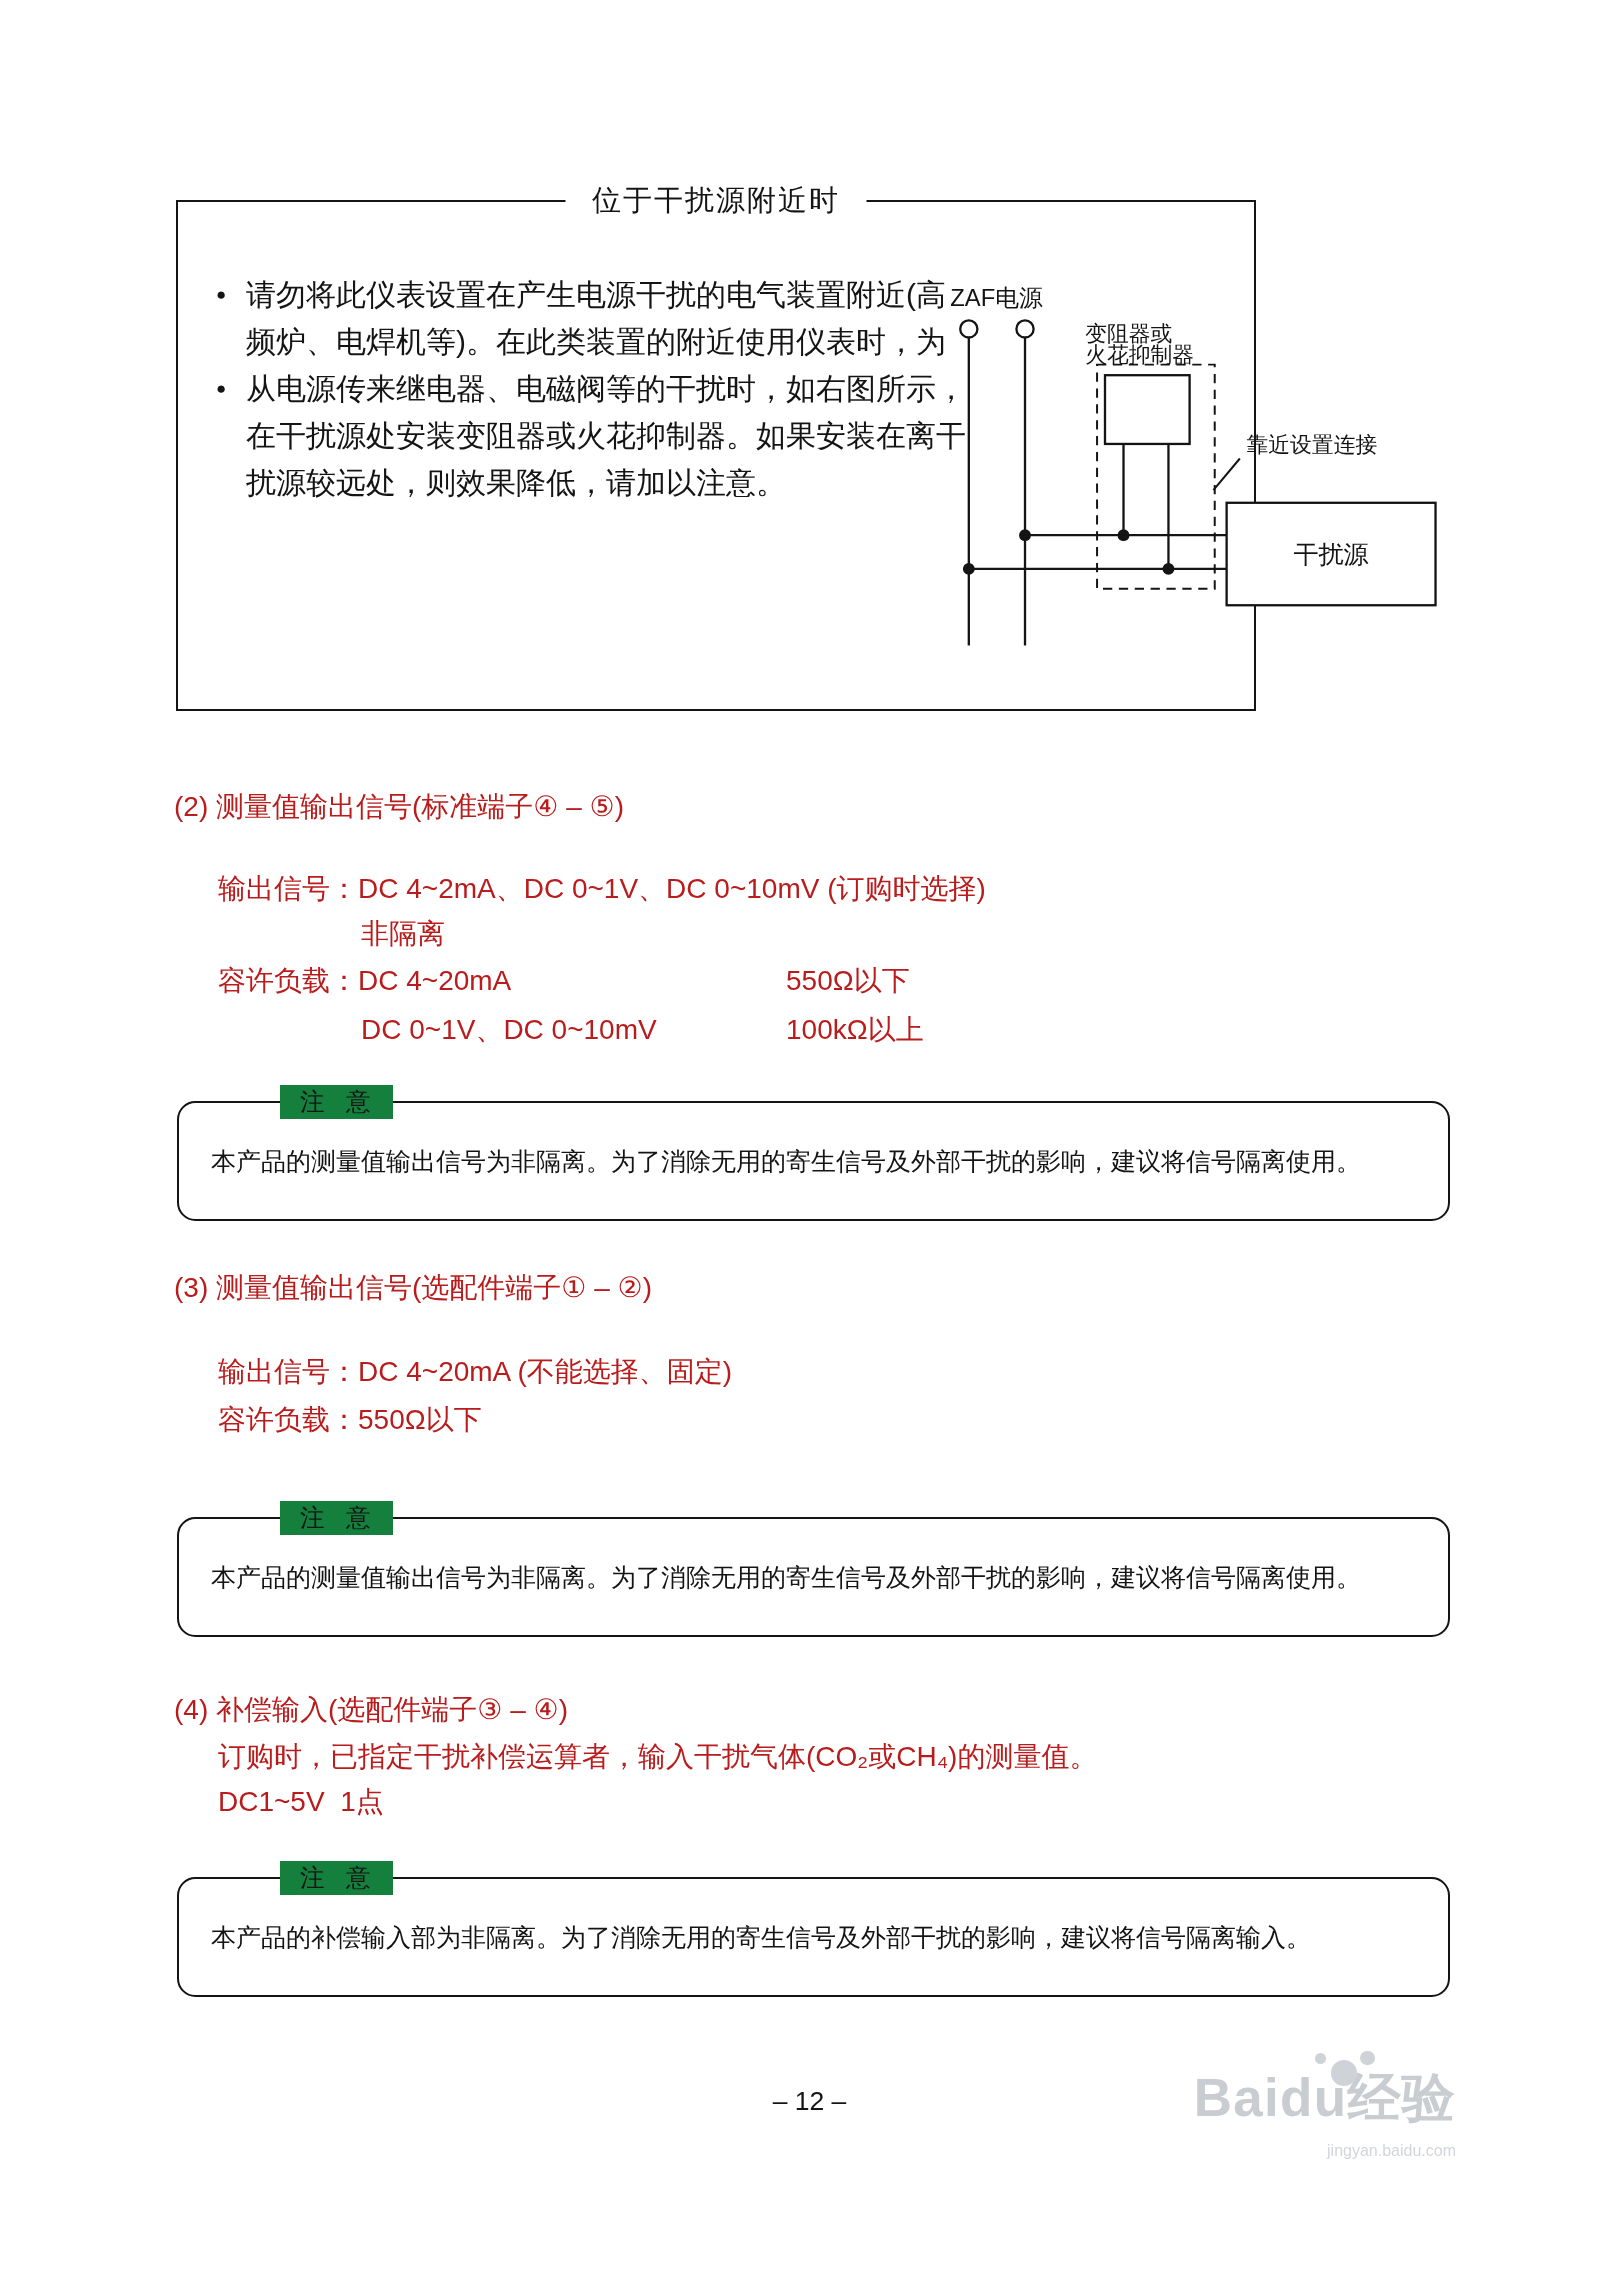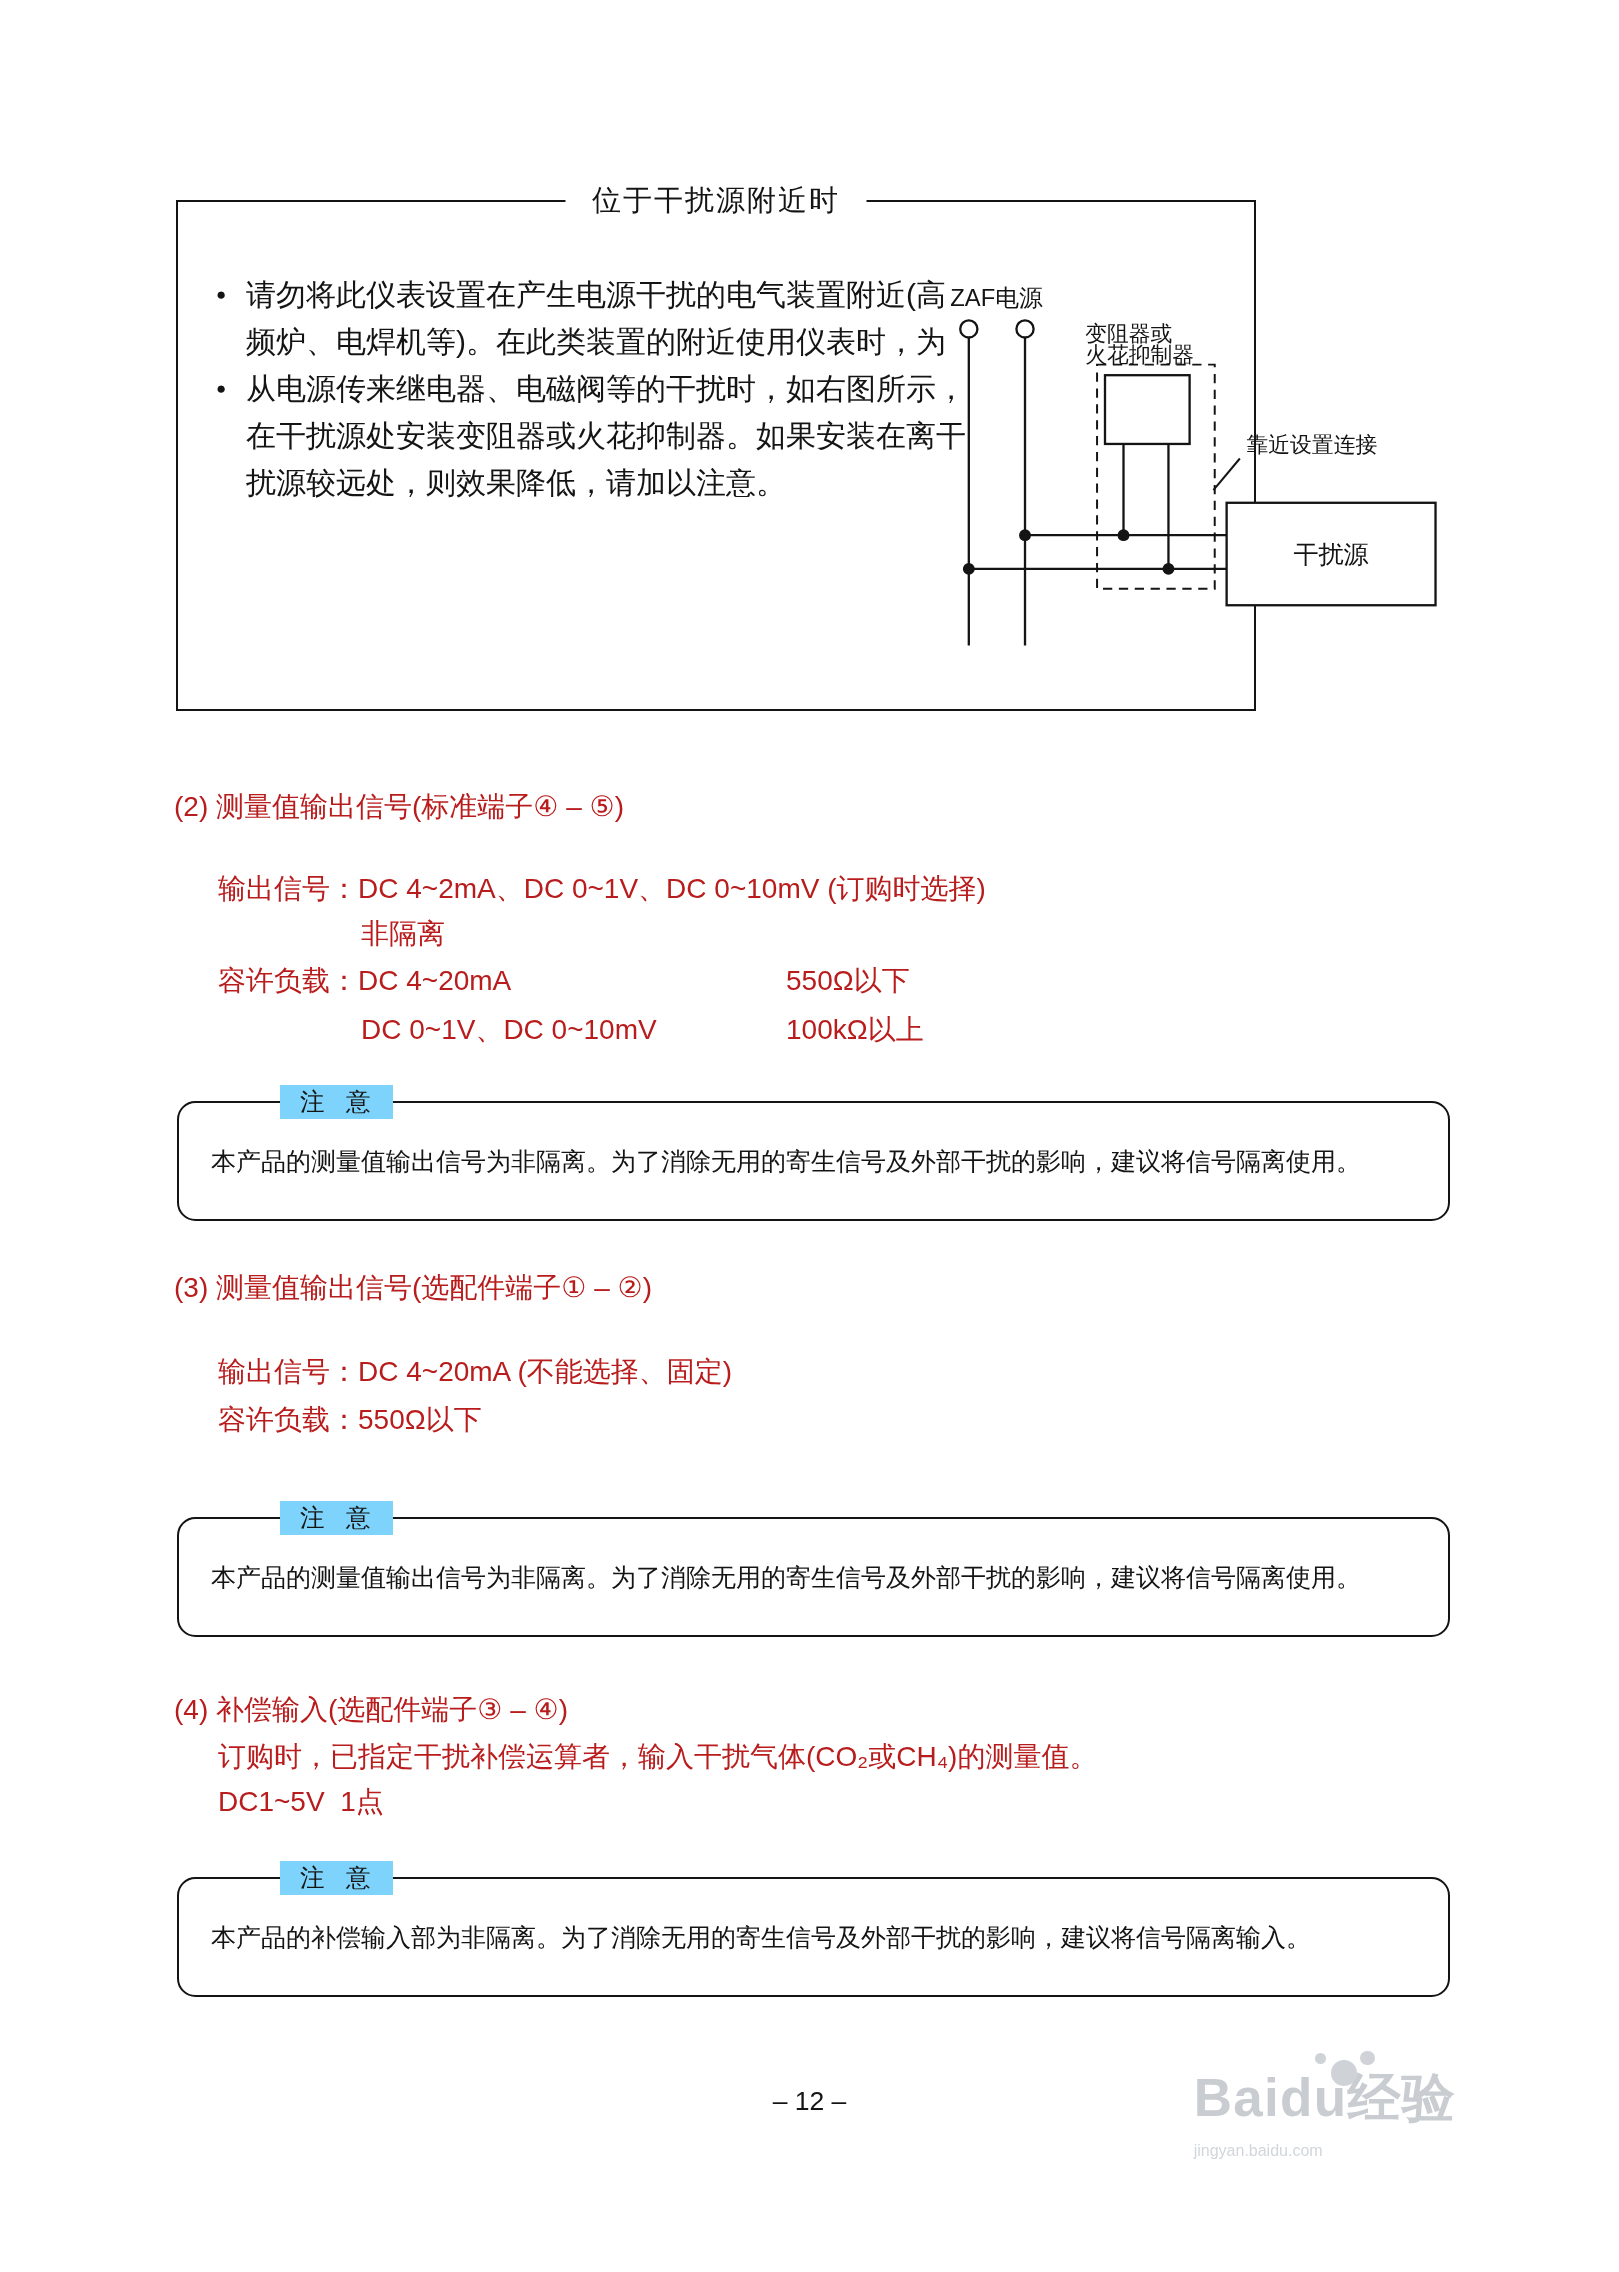--- a/index.html
+++ b/index.html
@@ -37,34 +37,34 @@
   .diagram line, .diagram rect { stroke:#141414; }
   .diagram text { fill:#141414; }
 
   
   .note-box {
     position:absolute; left:177px; width:1273px; height:120px;
     border:2.6px solid #141414; border-radius:18.5px; background:#ffffff;
   }
   .note-label {
     position:absolute; top:-18px; left:101px;
-    background:#7dd3fc; padding:0 20px;
+    background:#15803d; padding:0 20px;
     font-size:24.5px; line-height:34px; letter-spacing:2.6px; white-space:pre;
   }
   .note-text {
     position:absolute; left:32px; top:50%; transform:translateY(-50%);
     font-size:25px; line-height:33px; white-space:pre;
   }
 
   
   .page-number {
     position:absolute; left:0; right:0; top:2054px;
     text-align:center; font-size:26.5px; line-height:37px; white-space:pre;margin-top:29px;
   }
-  .watermark { position:absolute; right:163px; top:2069px; text-align:left; }
+  .watermark { position:absolute; right:163px; top:2069px; text-align:right; }
   .wm-brand {
     font-size:53px; line-height:58px; font-weight:bold;
     color:#c9cdd1; letter-spacing:1.3px; white-space:pre;
   }
   .wm-url { font-size:16px; line-height:26.5px; color:#d2d6da; white-space:pre; margin-top:11px; }
   .wm-bubble { position:absolute; border-radius:50%; background:#cfd3d7; }
   .wm-b1 { width:26.5px; height:26.5px; right:99px; top:-9.3px; }
   .wm-b2 { width:14.6px; height:14.6px; right:81px; top:-18.5px; }
   .wm-b3 { width:10.6px; height:10.6px; right:130px; top:-16px; }
 </style>

